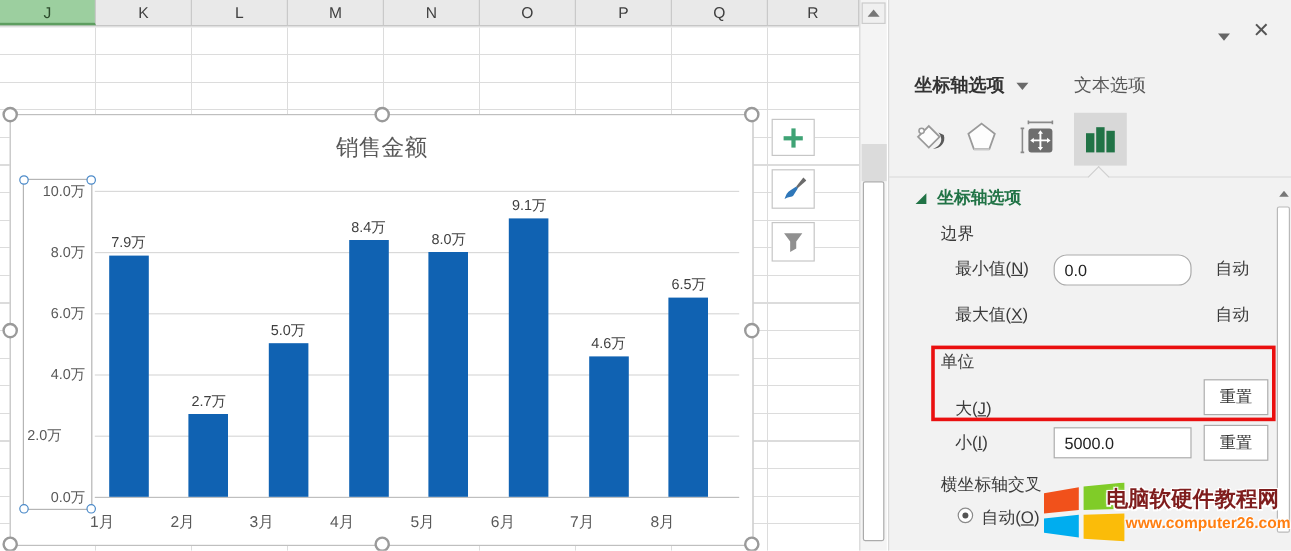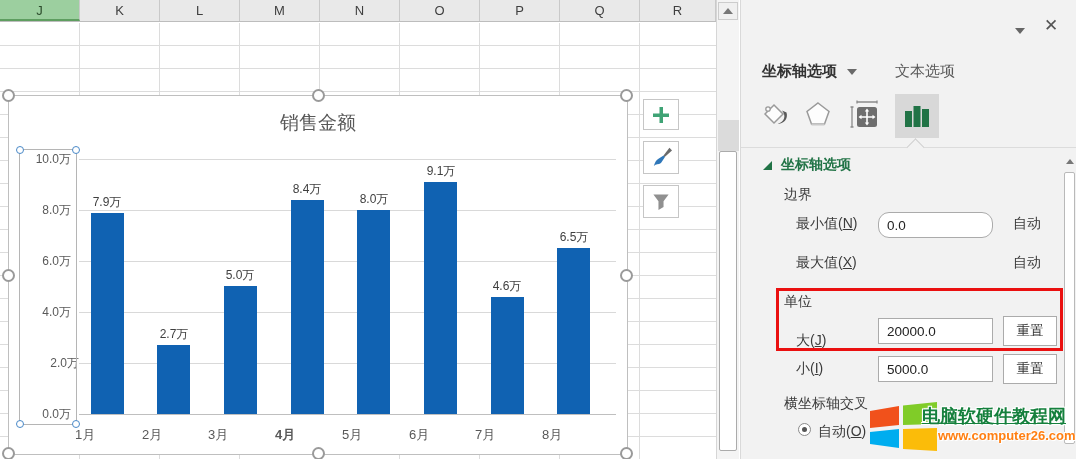--- a/index.html
+++ b/index.html
@@ -86,22 +86,22 @@
   
   .panel-scroll-up{position:absolute;left:1063px;top:153px;width:13px;height:16px;display:flex;
        align-items:center;justify-content:center;z-index:6;}
   .panel-thumb{position:absolute;left:1064px;top:172px;width:11px;height:272px;background:#fff;
        border:1px solid #B9B9B9;box-sizing:border-box;border-radius:2px;z-index:6;}
 
   
   .red-rect{position:absolute;left:776px;top:288px;width:287px;height:63px;border:3px solid #EA1010;
        box-sizing:border-box;z-index:30;pointer-events:none;}
   .wm-logo{position:absolute;left:868px;top:402px;z-index:31;}
-  .wm-name{position:absolute;left:922px;top:404px;font-size:18px;font-weight:bold;color:#15803d;z-index:31;
-       white-space:nowrap;text-shadow:0 0 3px #fff,1px 1px 0 #fff,-1px -1px 0 #fff,1px -1px 0 #fff,-1px 1px 0 #fff;text-decoration:underline;}
+  .wm-name{position:absolute;left:922px;top:404px;font-size:18px;font-weight:bold;color:#7f1d1d;z-index:31;
+       white-space:nowrap;text-shadow:0 0 3px #fff,1px 1px 0 #fff,-1px -1px 0 #fff,1px -1px 0 #fff,-1px 1px 0 #fff;}
   .wm-url{position:absolute;left:938px;top:428px;font-size:13px;font-weight:bold;color:#FF7F12;z-index:31;
        white-space:nowrap;text-shadow:0 0 3px #fff,1px 1px 0 #fff,-1px -1px 0 #fff;}
 </style>
 </head>
 <body>
 
 <div class="sheet-headers" id="colHeaders">
     <div class="colh sel">J</div>
     <div class="colh">K</div>
     <div class="colh">L</div>
@@ -113,41 +113,41 @@
     <div class="colh" style="width: 76px;">R</div>
   </div>
 <div class="grid"></div>
 
 <div class="chart">
   <div class="chart-title">销售金额</div>
   <div id="plot">
       <div class="grid-line" style="left: 70px; top: 318px; width: 537px; background: rgb(191, 191, 191);"></div>
       <div class="ytick" style="left: 6px; top: 310px;">0.0万</div>
       <div class="grid-line" style="left: 70px; top: 267px; width: 537px; background: rgb(217, 217, 217);"></div>
-      <div class="ytick" style="left: 14px; top: 259px;">2.0万</div>
+      <div class="ytick" style="left: 0; top: 259px; text-align: center;">2.0万</div>
       <div class="grid-line" style="left: 70px; top: 216px; width: 537px; background: rgb(217, 217, 217);"></div>
       <div class="ytick" style="left: 6px; top: 208px;">4.0万</div>
       <div class="grid-line" style="left: 70px; top: 165px; width: 537px; background: rgb(217, 217, 217);"></div>
       <div class="ytick" style="left: 6px; top: 157px;">6.0万</div>
       <div class="grid-line" style="left: 70px; top: 114px; width: 537px; background: rgb(217, 217, 217);"></div>
       <div class="ytick" style="left: 6px; top: 106px;">8.0万</div>
       <div class="grid-line" style="left: 70px; top: 63px; width: 537px; background: rgb(217, 217, 217);"></div>
       <div class="ytick" style="left: 6px; top: 55px;">10.0万</div>
       <div class="bar" style="left: 82px; top: 117px; width: 33px; height: 201px; background: rgb(16, 98, 178);"></div>
       <div class="dlabel" style="left: 66px; top: 98px;">7.9万</div>
       <div class="xtick" style="left: 66px;">1月</div>
       <div class="bar" style="left: 148px; top: 249px; width: 33px; height: 69px; background: rgb(16, 98, 178);"></div>
       <div class="dlabel" style="left: 133px; top: 230px;">2.7万</div>
       <div class="xtick" style="left: 133px;">2月</div>
       <div class="bar" style="left: 215px; top: 190px; width: 33px; height: 128px; background: rgb(16, 98, 178);"></div>
       <div class="dlabel" style="left: 199px; top: 171px;">5.0万</div>
       <div class="xtick" style="left: 199px;">3月</div>
       <div class="bar" style="left: 282px; top: 104px; width: 33px; height: 214px; background: rgb(16, 98, 178);"></div>
       <div class="dlabel" style="left: 266px; top: 85px;">8.4万</div>
-      <div class="xtick" style="left: 266px; font-weight: bold;">4月</div>
+      <div class="xtick" style="left: 266px;">4月</div>
       <div class="bar" style="left: 348px; top: 114px; width: 33px; height: 204px; background: rgb(16, 98, 178);"></div>
       <div class="dlabel" style="left: 333px; top: 95px;">8.0万</div>
       <div class="xtick" style="left: 333px;">5月</div>
       <div class="bar" style="left: 415px; top: 86px; width: 33px; height: 232px; background: rgb(16, 98, 178);"></div>
       <div class="dlabel" style="left: 400px; top: 67px;">9.1万</div>
       <div class="xtick" style="left: 400px;">6月</div>
       <div class="bar" style="left: 482px; top: 201px; width: 33px; height: 117px; background: rgb(16, 98, 178);"></div>
       <div class="dlabel" style="left: 466px; top: 182px;">4.6万</div>
       <div class="xtick" style="left: 466px;">7月</div>
       <div class="bar" style="left: 548px; top: 152px; width: 33px; height: 166px; background: rgb(16, 98, 178);"></div>
@@ -254,21 +254,20 @@
   <div class="p-label" style="left:55px;top:215px"><span>最小值(</span><span class="u">N</span><span>)</span></div>
   <input class="p-input" style="left: 137px; top: 212px; border-radius: 11px;" value="0.0">
   <div class="auto-btn" style="left:272px;top:215px">自动</div>
 
   <div class="p-label" style="left:55px;top:254px"><span>最大值(</span><span class="u">X</span><span>)</span></div>
   <div class="auto-btn" style="left:272px;top:254px">自动</div>
 
   <div class="p-label" style="left:43px;top:293px">单位</div>
 
   <div class="p-label" style="left:55px;top:332px"><span>大(</span><span class="u">J</span><span>)</span></div>
-  <input class="p-input" style="left: 137px; top: 318px;" value="20000.0">
   <div class="reset-btn" style="left:262px;top:316px">重置</div>
 
   <div class="p-label" style="left:55px;top:360px"><span>小(</span><span class="u">I</span><span>)</span></div>
   <input class="p-input" style="left: 137px; top: 356px;" value="5000.0">
   <div class="reset-btn" style="left:262px;top:354px">重置</div>
 
   <div class="p-label" style="left:43px;top:395px">横坐标轴交叉</div>
 
   <div class="radio">
     <div class="radio-dot"></div>

